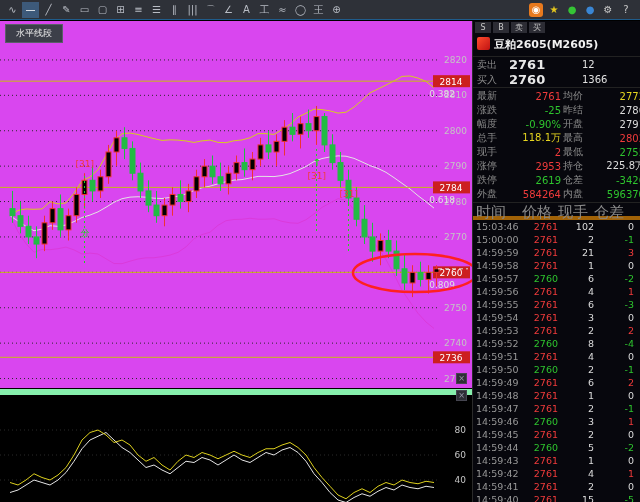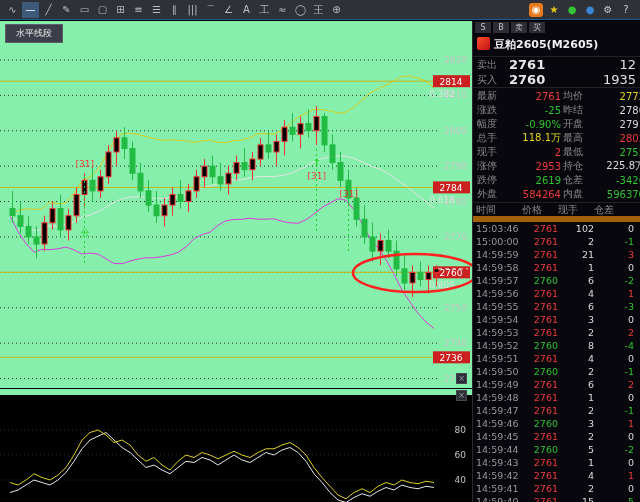--- a/index.html
+++ b/index.html
@@ -8,44 +8,44 @@
   
   .toolbar{position:absolute;top:0;left:0;width:640px;height:20px;background:#2e3138;border-bottom:1px solid #1f5c8b;display:flex;align-items:center;padding:0 4px;box-sizing:border-box;gap:1px;z-index:30}
   .tool{width:17px;height:16px;line-height:16px;text-align:center;font-size:10px;color:#b9bdc5;cursor:pointer}
   .tool.active{background:#3d5a7a;color:#fff}
   .tb-right{margin-left:auto;display:flex;gap:4px;align-items:center;padding-right:3px}
   .ric{width:14px;height:14px;border-radius:3px;font-size:10px;line-height:14px;text-align:center}
 
   .tooltip{position:absolute;left:5px;top:24px;background:#3c3f49;color:#e8e8e8;font-size:9px;padding:2px 10px;border:1px solid #5a5e6a;z-index:50}
 
   
-  .chart{position:absolute;left:0;top:21px;width:472px;height:367px;background:#86efac}
+  .chart{position:absolute;left:0;top:21px;width:472px;height:367px;background:#d946ef}
   .indicator{position:absolute;left:0;top:389px;width:472px;height:113px;background:#000;border-top:6px solid #86efac}
   svg{display:block;overflow:visible}
   .pane-close{position:absolute;width:11px;height:11px;background:#2e2e36;color:#99a;font-size:8px;line-height:9px;text-align:center;border:1px solid #454550;box-sizing:border-box;z-index:20;cursor:pointer}
   #close1{left:456px;top:373px}
   #close2{left:456px;top:390px}
 
   
   .rpanel{position:absolute;left:472px;top:21px;width:168px;height:481px;background:#07070d;border-left:1px solid #2a2a2a;box-sizing:border-box;overflow:hidden}
   .mini-row{display:flex;gap:2px;padding:1px 2px;height:12px}
   .mini-btn{min-width:14px;height:11px;background:#2c2c34;color:#c8c8c8;font-size:8px;line-height:11px;text-align:center;padding:0 1px;cursor:pointer}
   .rhead{display:flex;align-items:flex-start;gap:4px;padding:2px 4px;height:17px;border-bottom:1px solid #222}
   .rhead-icon{width:13px;height:13px;border-radius:2px;background:linear-gradient(135deg,#ff4d2e,#c01212);flex:0 0 auto}
   .rhead-name{color:#f2f2f2;font-size:11px;font-weight:bold;white-space:nowrap}
   .ba-row{display:grid;grid-template-columns:32px 1fr 54px;align-items:center;height:15px;padding:0 4px}
   .ba-label{color:#8a8a8a;font-size:10px}
   .ba-price{color:#e8e8e8;font-size:13px;font-weight:bold}
-  .ba-qty{color:#e0e0e0;font-size:13px;text-align:right}
+  .ba-qty{color:#e0e0e0;font-size:10px;text-align:left}
   .stats{border-top:1px solid #222;border-bottom:1px solid #222;padding:1px 0 1px 4px}
   .srow{display:grid;grid-template-columns:30px 56px 30px 54px;height:14px;align-items:center;font-size:10px;white-space:nowrap}
   .slabel{color:#8a8a8a}
   .sval{text-align:right;padding-right:2px}
   .c-red{color:#f03b3b}.c-green{color:#2ec42e}.c-yellow{color:#e6d51f}.c-white{color:#dcdcdc}
-  .tape-head{display:grid;grid-template-columns:46px 36px 36px 44px;font-size:10px;color:#8a8a8a;height:13px;align-items:center;padding-left:3px;border-bottom:6px solid #a16207}
+  .tape-head{display:grid;grid-template-columns:46px 36px 36px 44px;font-size:15px;color:#8a8a8a;height:13px;align-items:center;padding-left:3px;border-bottom:4px solid #a16207}
   .trow{display:grid;grid-template-columns:46px 36px 36px 44px;font-size:9.5px;height:13px;align-items:center;padding-left:3px}
   .tt{color:#989898}
   .tp{text-align:right}
   .tv{color:#dcdcdc;text-align:right}
   .td{text-align:right;padding-right:4px}
 </style>
 </head>
 <body>
 
 <div class="toolbar">
@@ -285,21 +285,21 @@
     <span class="rhead-name">豆粕2605(M2605)</span>
   </div>
   <div class="ba-row">
     <span class="ba-label">卖出</span>
     <span class="ba-price">2761</span>
     <span class="ba-qty">12</span>
   </div>
   <div class="ba-row">
     <span class="ba-label">买入</span>
     <span class="ba-price">2760</span>
-    <span class="ba-qty">1935</span>
+    <span class="ba-qty">1366</span>
   </div>
   <div class="stats" id="stats">
       <div class="srow">
         <span class="slabel">最新</span>
         <span class="sval c-red">2761</span>
         <span class="slabel">均价</span>
         <span class="sval c-yellow">2772</span>
       </div>
       <div class="srow">
         <span class="slabel">涨跌</span>

